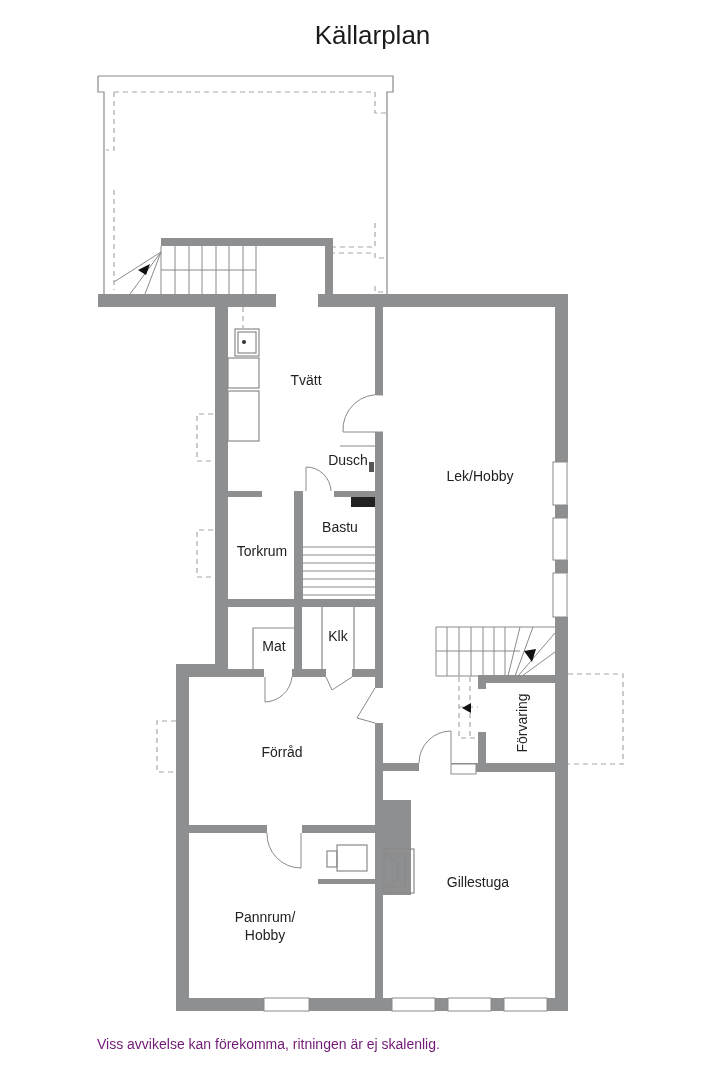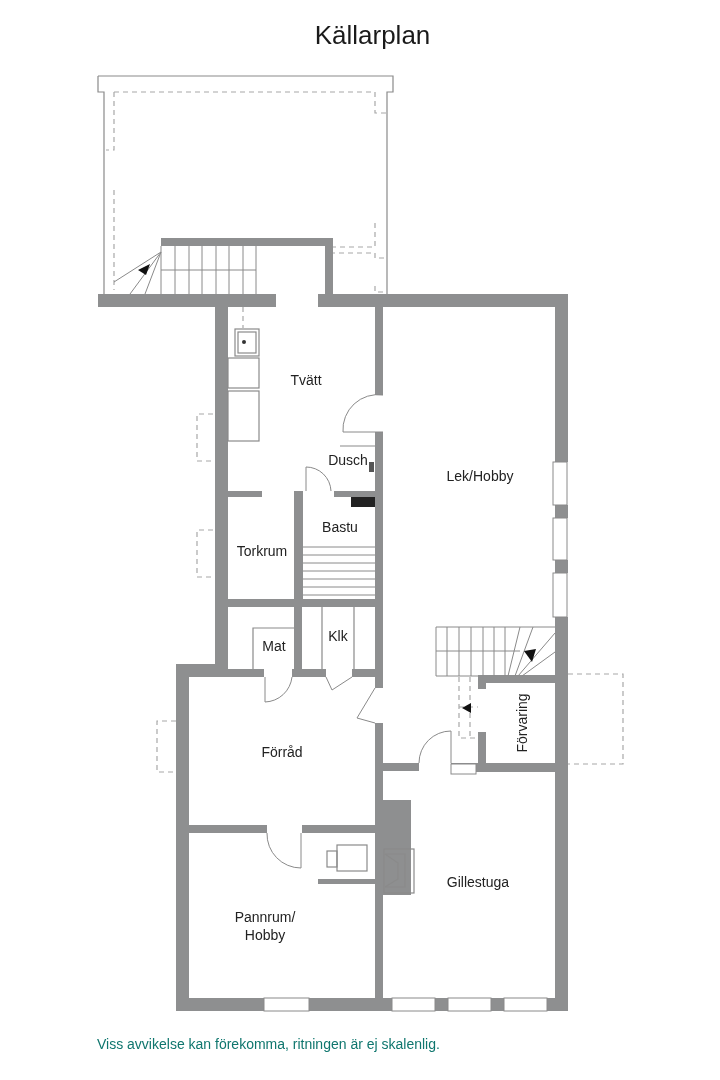--- a/index.html
+++ b/index.html
@@ -1,18 +1,18 @@
 <!DOCTYPE html>
 <html><head>
 <meta charset="utf-8">
 <style>
   html, body { margin:0; padding:0; background:#ffffff; }
   body { width:720px; height:1080px; position:relative; overflow:hidden; font-family:"DejaVu Sans", sans-serif; }
   .title { position:absolute; left:0; top:20px; width:745px; text-align:center; font-size:26px; color:#1a1a1a; font-family:"Liberation Sans", sans-serif; }
-  .footer { position:absolute; left:97px; top:1036px; font-size:14px; color:#0f766e; font-family:"Liberation Sans", sans-serif; }
+  .footer { position:absolute; left:97px; top:1036px; font-size:14px; color:#701a75; font-family:"Liberation Sans", sans-serif; }
   svg.plan { position:absolute; left:0; top:0; }
   .lbl { font-family:"Liberation Sans", sans-serif; font-size:14px; fill:#222; }
 </style>
 </head>
 <body>
 
 <div class="title">Källarplan</div>
 
 <svg class="plan" width="720" height="1080" viewBox="0 0 720 1080">
   <defs>

